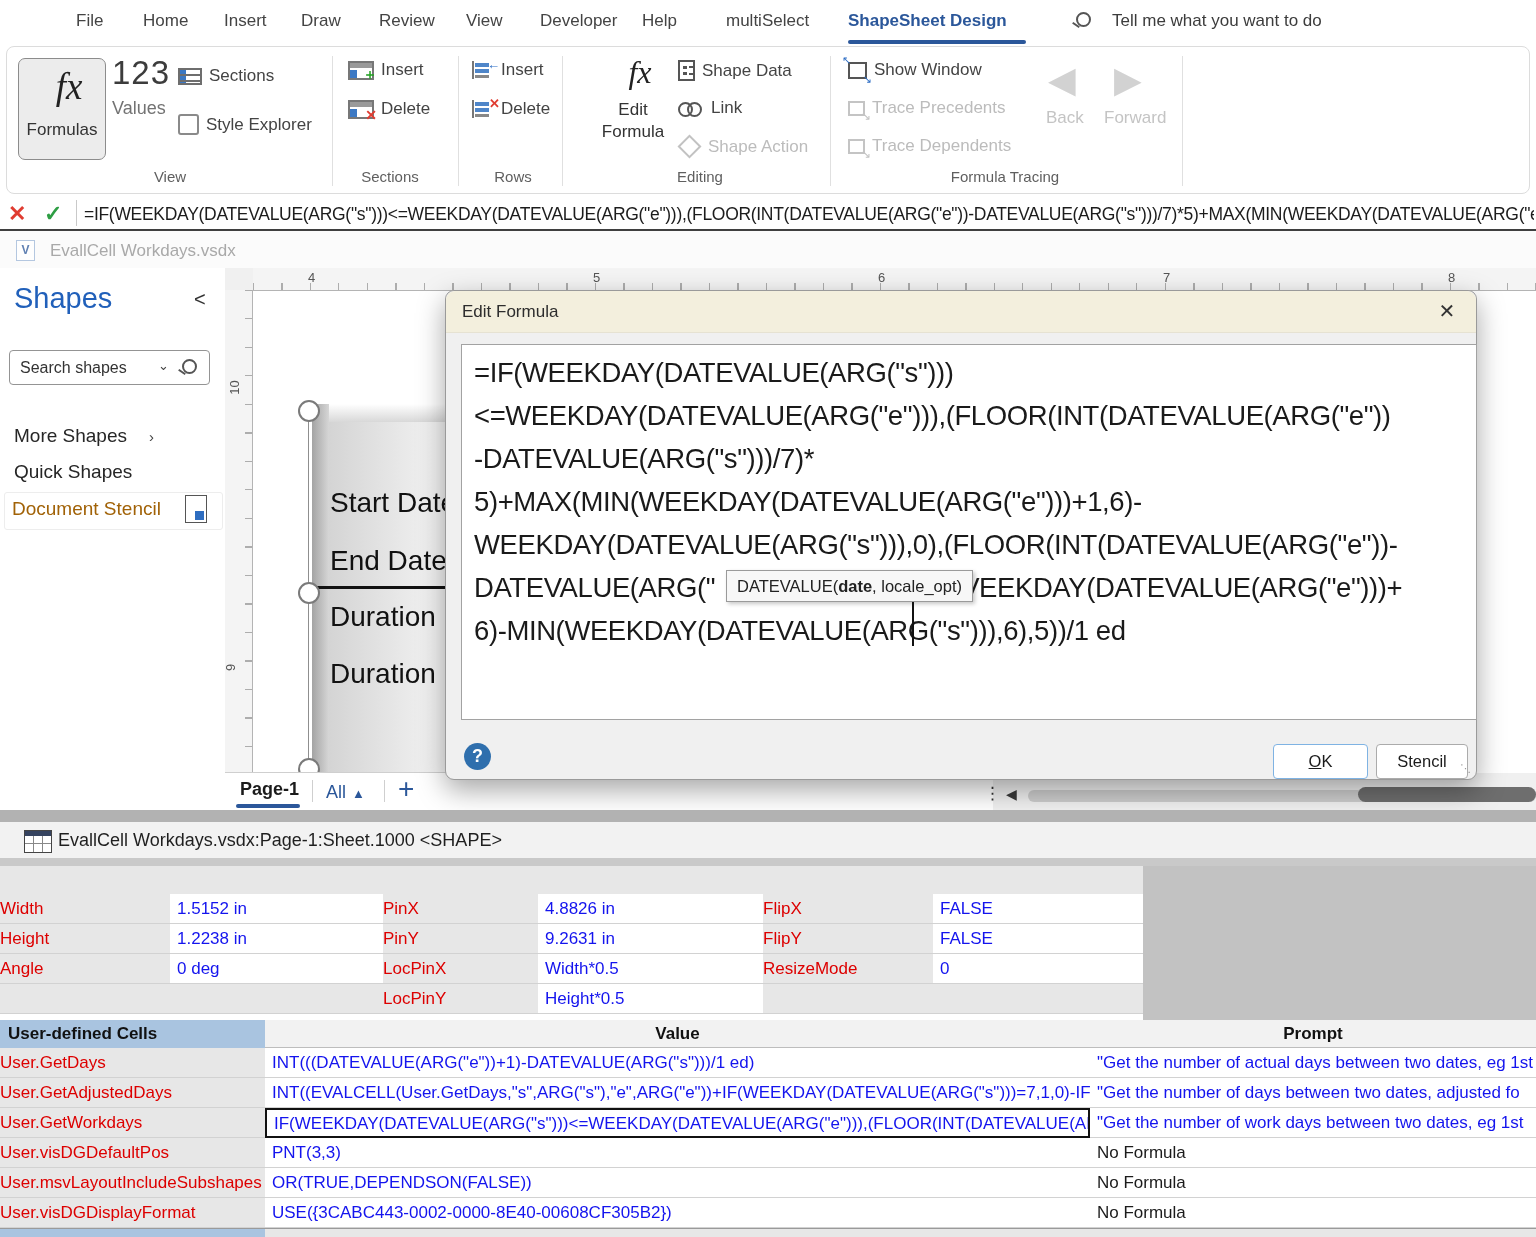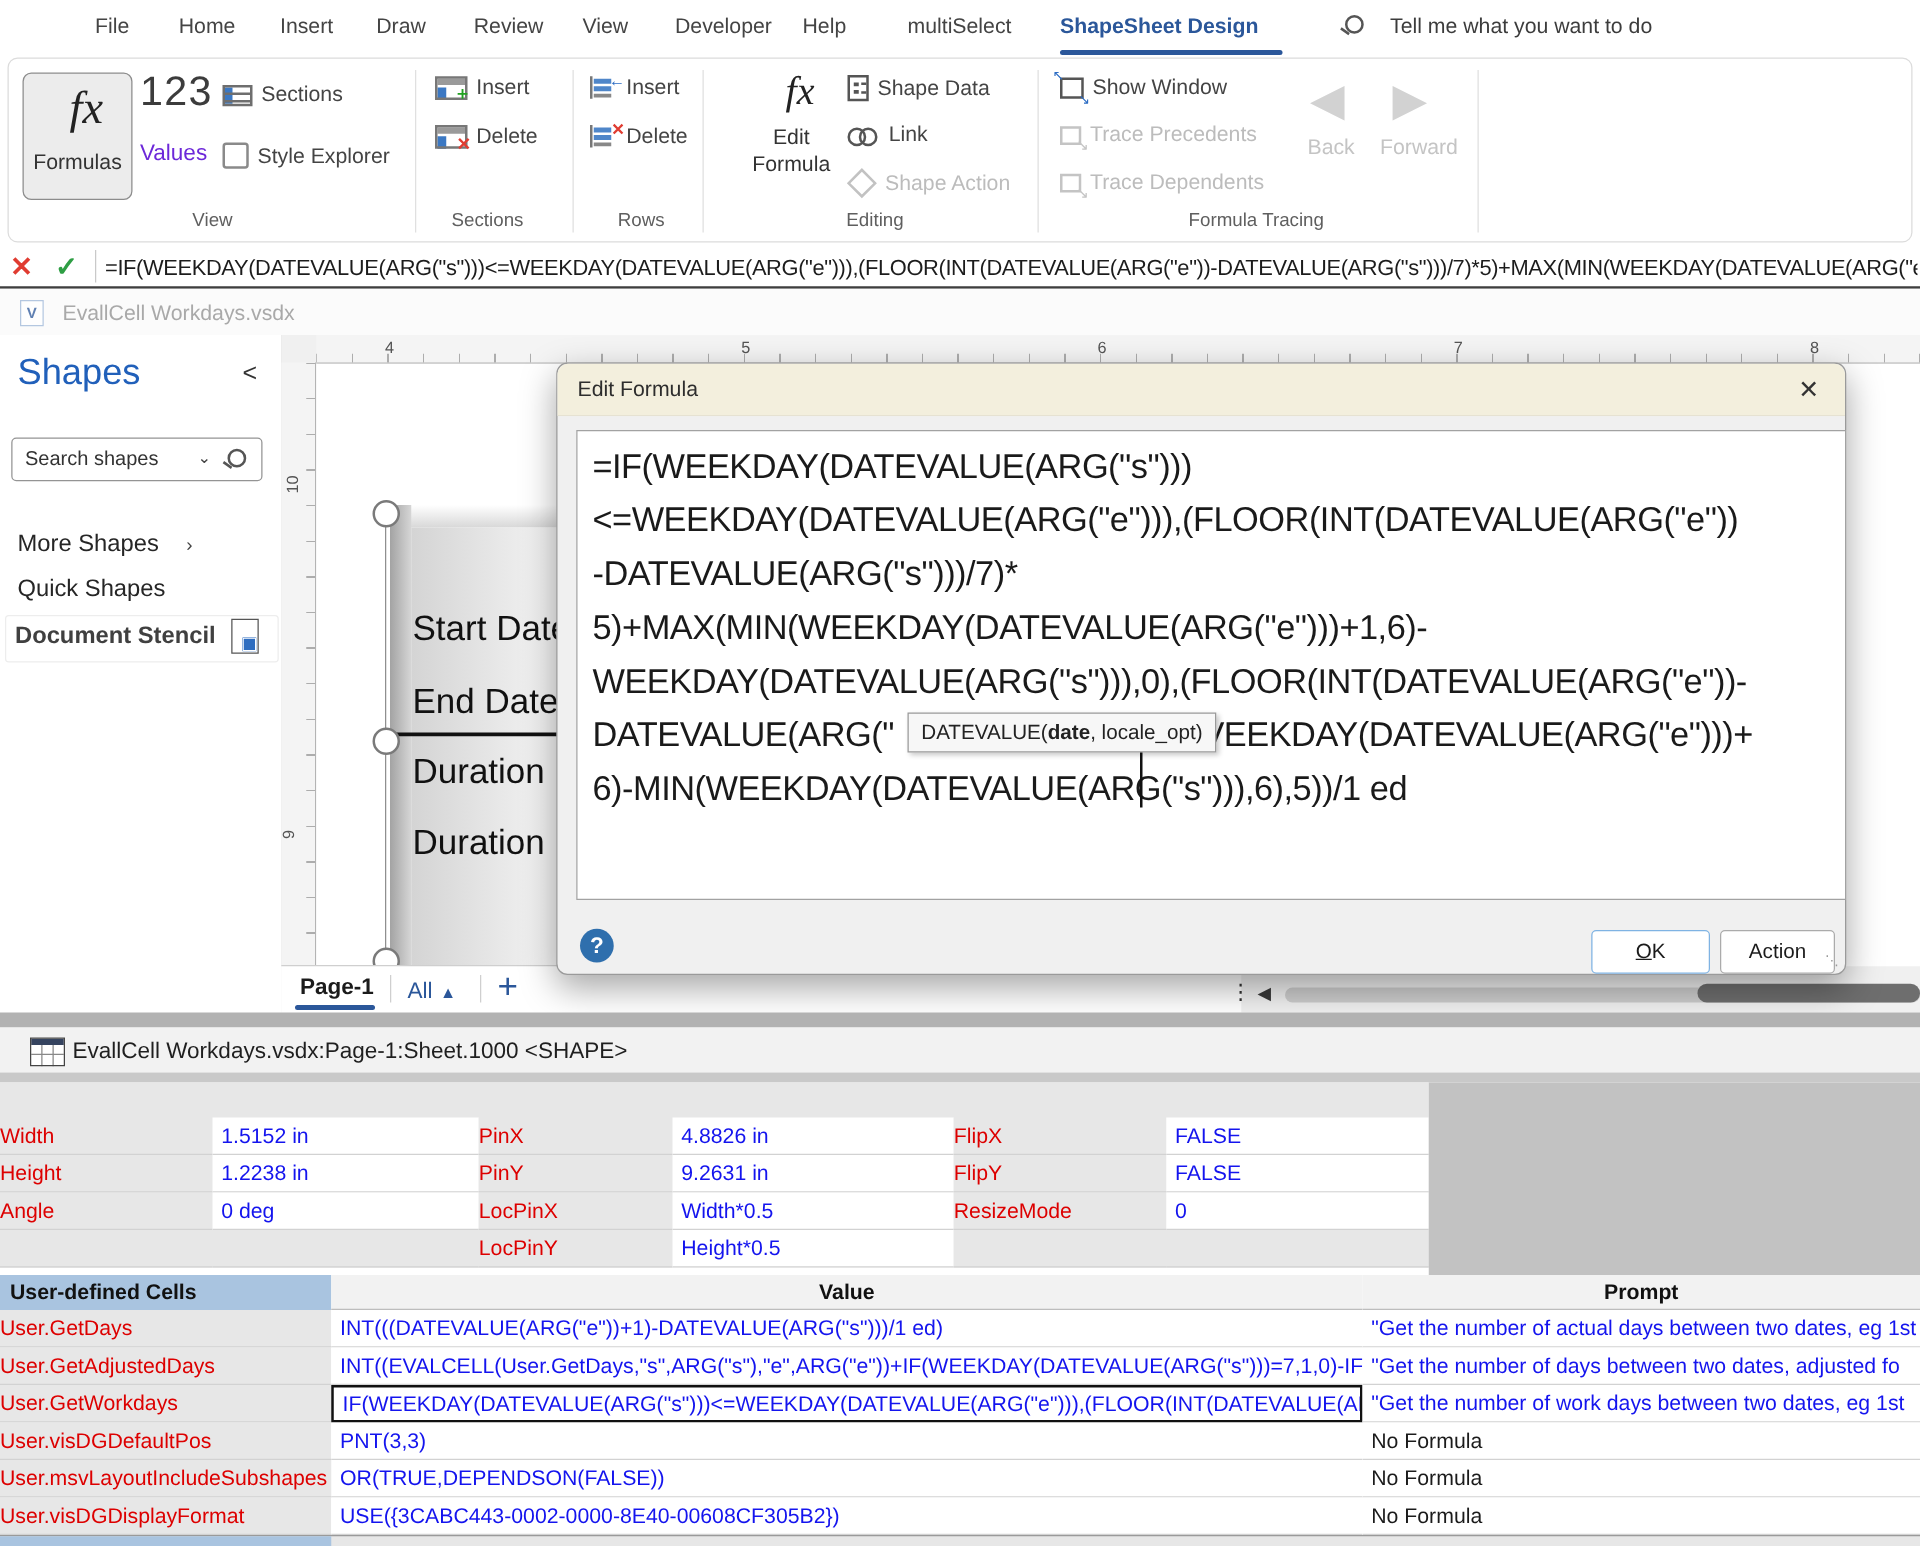--- a/index.html
+++ b/index.html
@@ -20,21 +20,21 @@
   .grp-label{position:absolute;top:168px;font-size:15px;color:#5f5f5f;text-align:center;}
   .rbtn{position:absolute;font-size:17px;color:#444;white-space:nowrap;display:flex;align-items:center;gap:7px;}
   .rbtn.gray{color:#bcbcbc;}
   #formulas-btn{left:18px;top:58px;width:86px;height:100px;border:1px solid #8c8c8c;border-radius:7px;
      background:#ececec;text-align:center;}
   .fx{font-family:"Liberation Serif",serif;font-style:italic;font-size:37px;color:#222;padding-left:14px;}
   #formulas-btn .fx{margin-top:6px;}
   #formulas-btn .lbl{font-size:17px;color:#333;margin-top:12px;}
   #values-btn{left:112px;top:54px;width:62px;text-align:left;}
   #values-btn .num{font-size:33px;color:#3c3c3c;letter-spacing:1px;}
-  #values-btn .lbl{font-size:18px;color:#6d28d9;margin-top:20px;}
+  #values-btn .lbl{font-size:18px;color:#737373;margin-top:6px;}
   .icon-grid{display:inline-block;width:24px;height:17px;border:2px solid #6e6e6e;box-sizing:border-box;
     background:linear-gradient(#6e6e6e,#6e6e6e) 0 4.5px/100% 2px no-repeat,
                linear-gradient(#6e6e6e,#6e6e6e) 0 10px/100% 2px no-repeat,
                linear-gradient(#3b78c3,#3b78c3) 0 0/6px 100% no-repeat;}
   .checkbox{display:inline-block;width:17px;height:17px;border:2px solid #8a8a8a;border-radius:3px;background:#fff;}
   .icon-tbl{display:inline-block;width:26px;height:19px;border:2px solid #777;box-sizing:border-box;position:relative;
     background:linear-gradient(#9a9a9a,#9a9a9a) 0 0/100% 5px no-repeat,
                linear-gradient(#3b78c3,#3b78c3) 0 7px/7px 100% no-repeat;}
   .badge{position:absolute;right:-5px;bottom:-6px;font-size:14px;font-weight:bold;background:transparent;}
   .badge.plus{color:#21a121;}
@@ -81,21 +81,21 @@
   #shapes-title{left:14px;top:282px;font-size:29px;color:#2160ba;}
   #shapes-collapse{left:194px;top:288px;font-size:20px;color:#333;}
   #search-box{left:9px;top:350px;width:199px;height:33px;border:1px solid #949494;border-radius:4px;background:#fff;}
   #search-box .ph{position:absolute;left:10px;top:8px;font-size:16px;color:#333;}
   #search-box .chev{position:absolute;right:40px;top:7px;font-size:13px;color:#444;}
   #search-box .mag{position:absolute;right:12px;top:8px;}
   #more-shapes{left:14px;top:425px;font-size:19px;color:#262626;}
   #more-shapes .chev{margin-left:22px;font-size:15px;color:#444;}
   #quick-shapes{left:14px;top:461px;font-size:19px;color:#262626;}
   #doc-stencil-row{left:4px;top:492px;width:217px;height:36px;background:#fff;border:1px solid #ededed;border-radius:3px;}
-  #doc-stencil{left:12px;top:498px;font-size:19px;font-weight:bold;color:#404040;text-align:center;}
+  #doc-stencil{left:12px;top:498px;font-size:19px;font-weight:normal;color:#a16207;text-align:center;}
   #stencil-icon{left:185px;top:495px;width:20px;height:26px;border:1.5px solid #555;background:#fff;position:absolute;}
   #stencil-icon::after{content:"";position:absolute;right:1px;bottom:1px;width:11px;height:11px;
      background:#2e6dc0;box-shadow:inset 0 0 0 1px #fff;}
   
   #canvas{left:225px;top:268px;width:1311px;height:542px;background:#f0f0f0;overflow:hidden;}
   #hruler{position:absolute;left:28px;top:0;width:1283px;height:22px;border-bottom:1px solid #b4b4b4;background:#f4f4f4;}
   #hruler .ticks{position:absolute;left:0;bottom:0;width:100%;height:7px;
      background:repeating-linear-gradient(to right,#adadad 0 1px,transparent 1px 28.5px);}
   .hrnum{position:absolute;top:2px;font-size:13px;color:#555;}
   #vruler{position:absolute;left:0;top:22px;width:27px;height:520px;border-right:1px solid #b4b4b4;background:#f4f4f4;}
@@ -379,21 +379,21 @@
           <span>VEEKDAY(DATEVALUE(ARG("e")))+</span>
       </div>
       <div class="fline">6)-MIN(WEEKDAY(DATEVALUE(ARG("s"))),6),5))/1 ed</div>
       <div id="dlg-tooltip">
         <span>DATEVALUE(</span><b>date</b><span>, locale_opt)</span>
       </div>
       <div id="dlg-caret"></div>
     </div>
     <div id="dlg-help">?</div>
     <div class="dlg-btn" id="dlg-ok">OK</div>
-    <div class="dlg-btn" id="dlg-cancel">Action</div>
+    <div class="dlg-btn" id="dlg-cancel">Stencil</div>
     <div id="dlg-grip">⋱</div>
   </div>
 
   <div class="abs" id="win-sep"></div>
   <div class="abs" id="sheet-titlebar"></div>
   <div class="abs" id="sheet-icon"></div>
   <div class="abs" id="sheet-title">EvallCell Workdays.vsdx:Page-1:Sheet.1000 &lt;SHAPE&gt;</div>
   <div class="abs" id="sheet-gap"></div>
 
   <div class="abs" id="transform">

